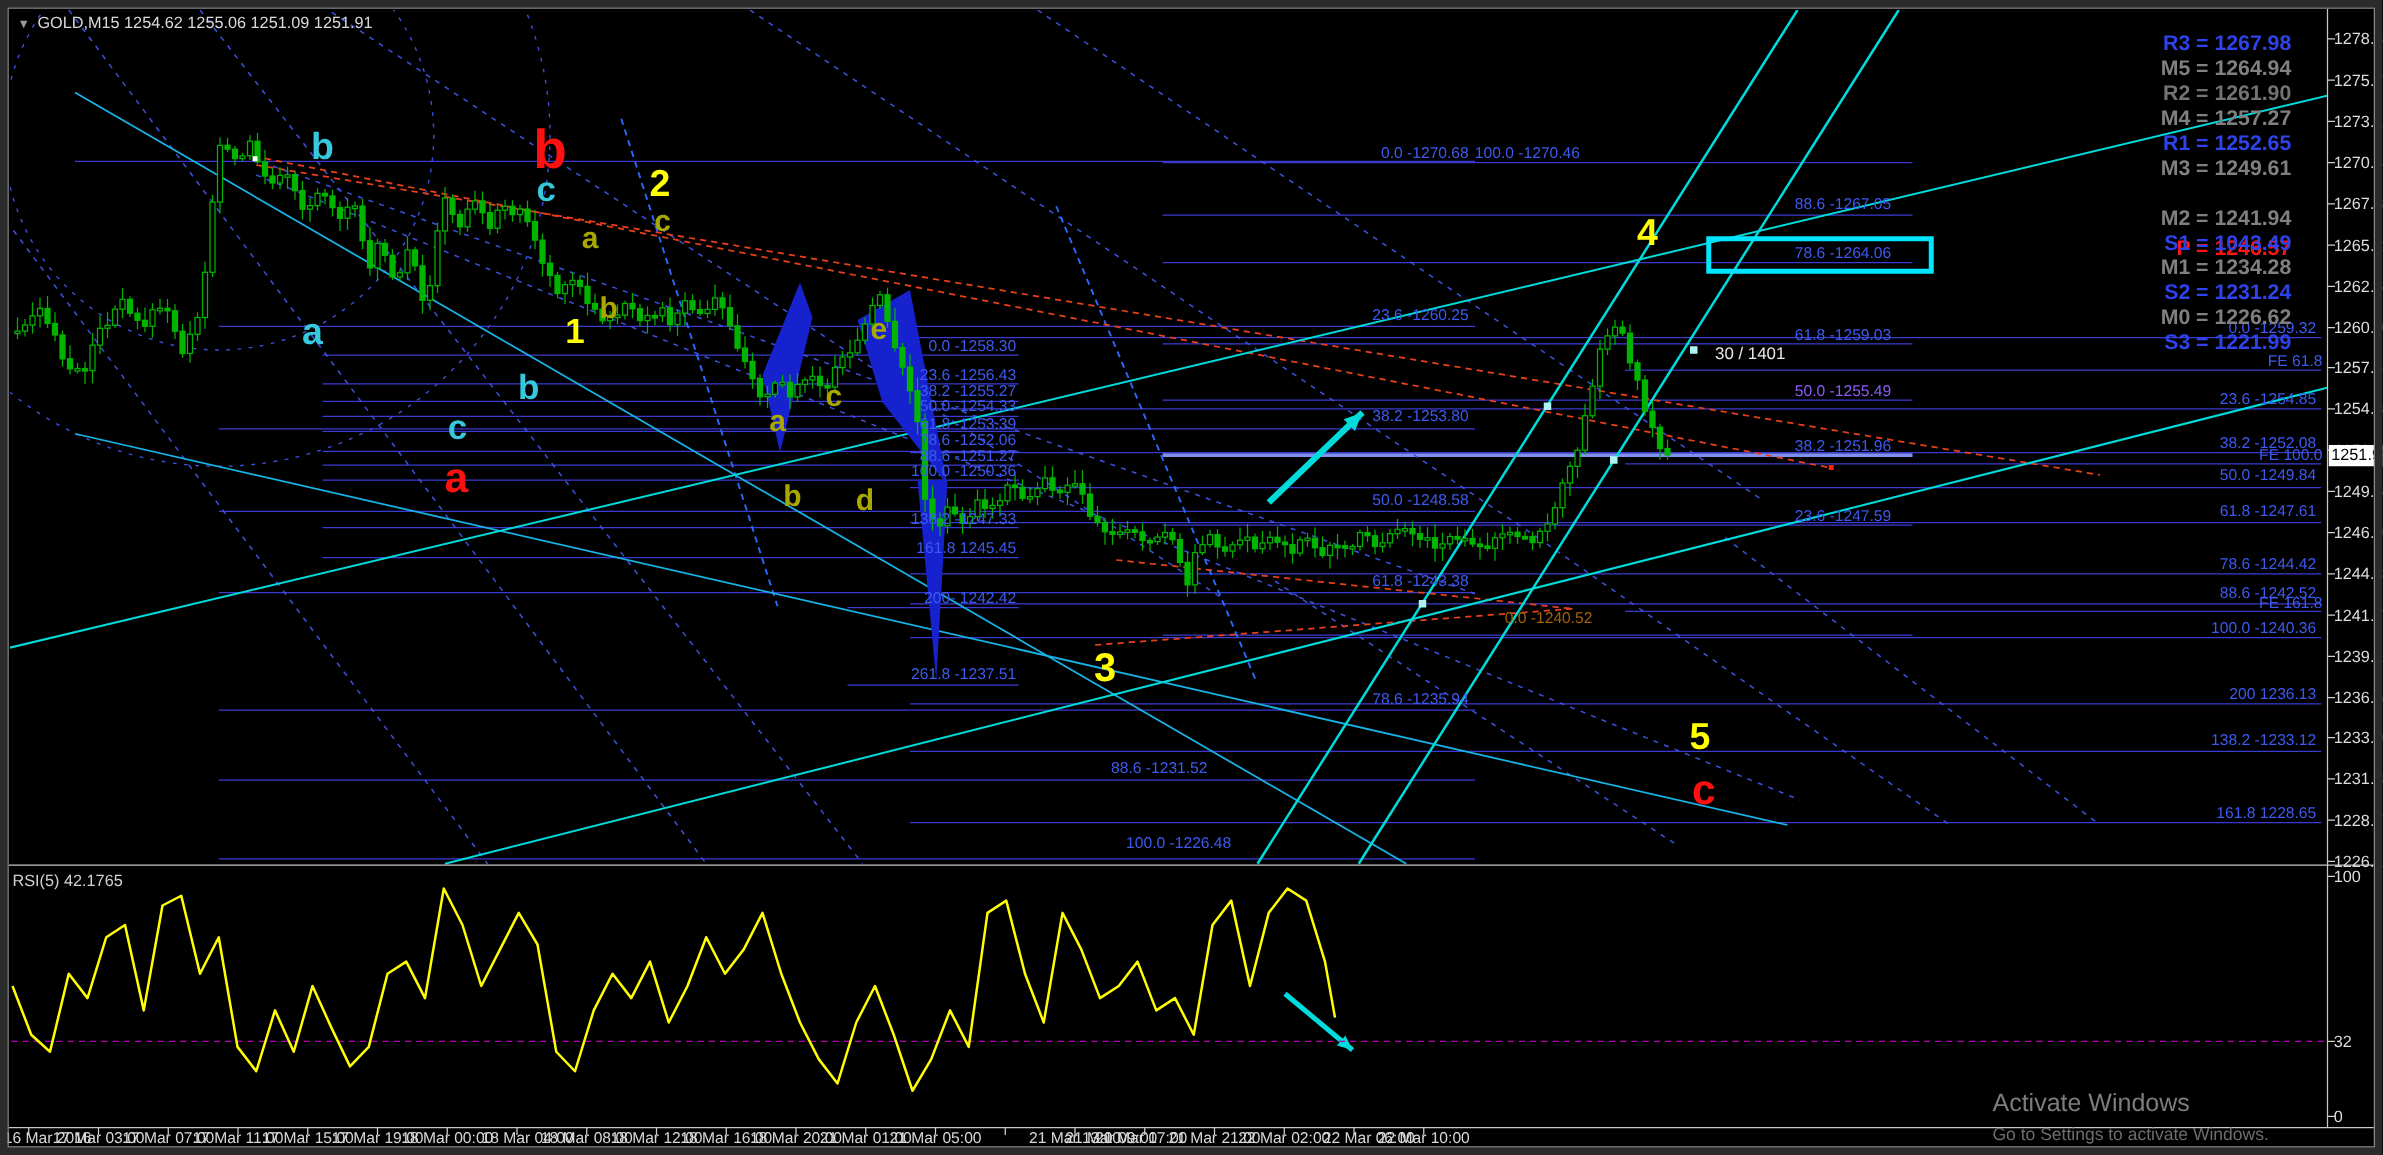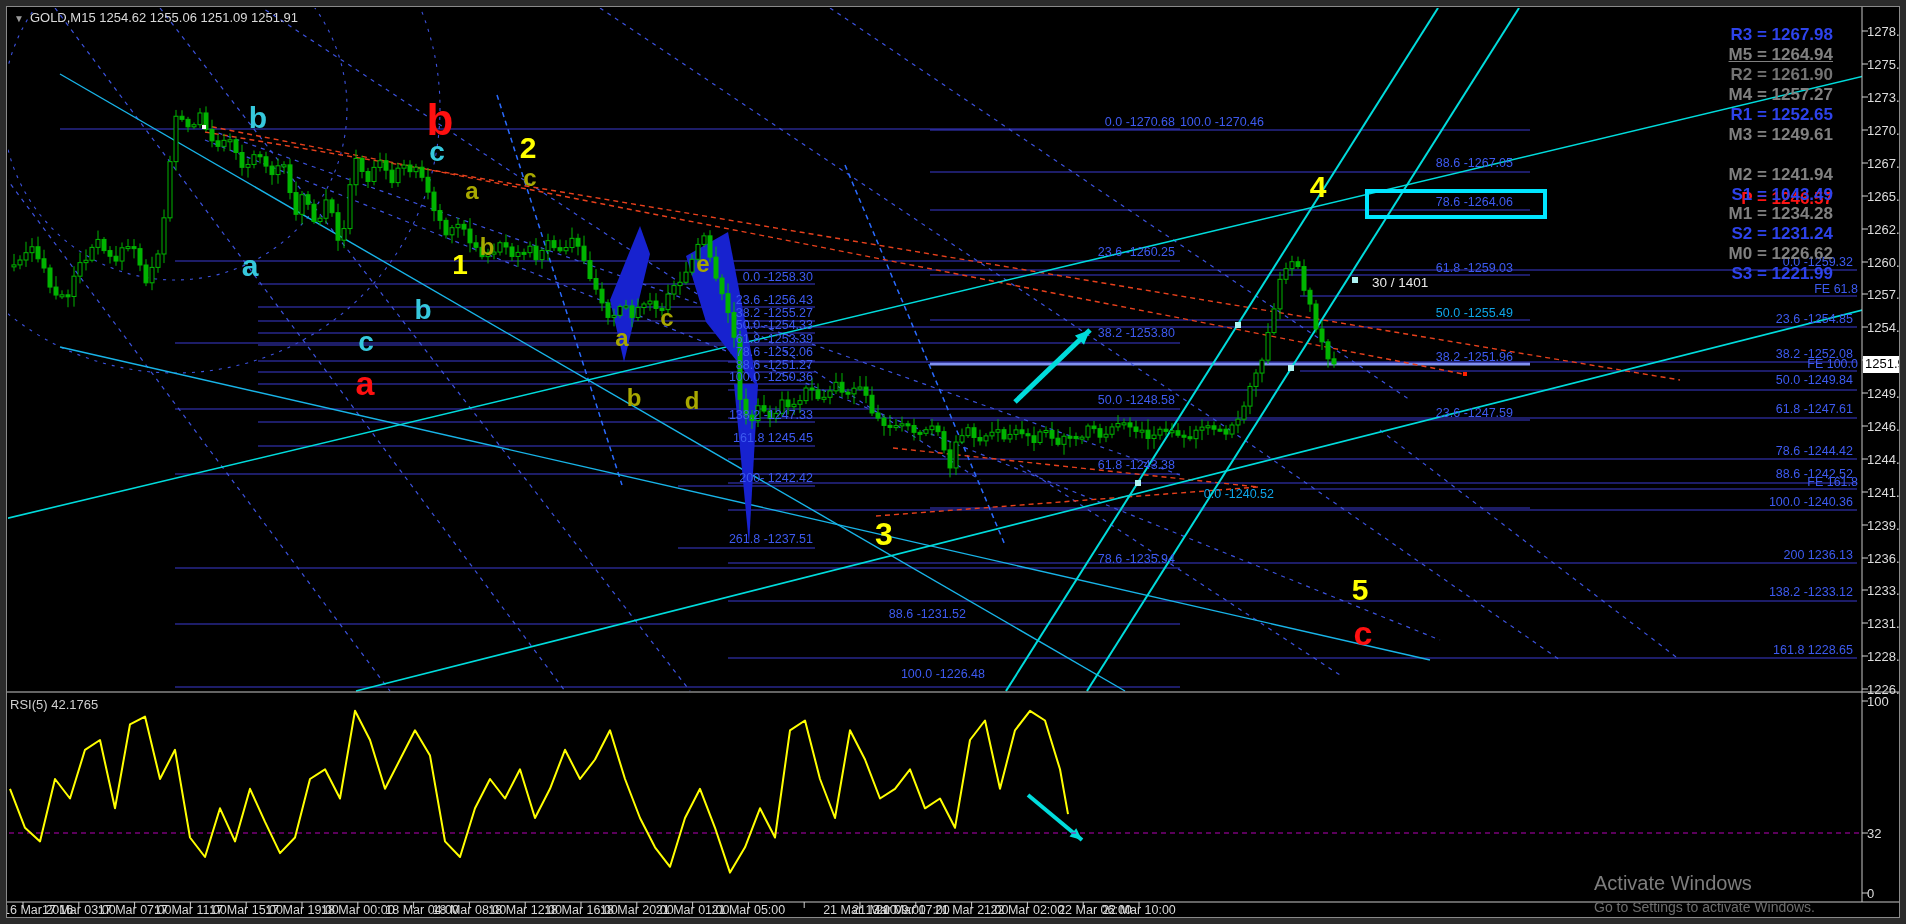--- a/index.html
+++ b/index.html
@@ -613,21 +613,21 @@
       <line x1="971.5999999999999" y1="902" x2="971.5999999999999" y2="908" stroke="#cfcfcf" stroke-width="1"></line>
       <line x1="1027.4" y1="902" x2="1027.4" y2="908" stroke="#cfcfcf" stroke-width="1"></line>
       <line x1="1083.2" y1="902" x2="1083.2" y2="908" stroke="#cfcfcf" stroke-width="1"></line>
       <line x1="1139" y1="902" x2="1139" y2="908" stroke="#cfcfcf" stroke-width="1"></line>
     </svg>
 
   <div id="title" class="abs"><span class="tri">▼</span><span>GOLD,M15  1254.62 1255.06 1251.09 1251.91</span></div>
 
   <div id="pivots">
       <div class="abs pivot" style="top: 25px; color: rgb(46, 67, 235);">R3 = 1267.98</div>
-      <div class="abs pivot" style="top: 45px; color: rgb(128, 128, 128); text-decoration: underline;">M5 = 1264.94</div>
+      <div class="abs pivot" style="top: 45px; color: rgb(128, 128, 128);">M5 = 1264.94</div>
       <div class="abs pivot" style="top: 65px; color: #737373;">R2 = 1261.90</div>
       <div class="abs pivot" style="top: 85px; color: rgb(128, 128, 128);">M4 = 1257.27</div>
       <div class="abs pivot" style="top: 105px; color: rgb(46, 67, 235);">R1 = 1252.65</div>
       <div class="abs pivot" style="top: 125px; color: rgb(128, 128, 128);">M3 = 1249.61</div>
       <div class="abs pivot" style="top: 145px; color: rgb(255, 20, 20); margin-top: 44px;">P  = 1246.57</div>
       <div class="abs pivot" style="top: 165px; color: rgb(128, 128, 128);">M2 = 1241.94</div>
       <div class="abs pivot" style="top: 185px; color: rgb(46, 67, 235);">S1 = 1043.49</div>
       <div class="abs pivot" style="top: 204px; color: rgb(128, 128, 128);">M1 = 1234.28</div>
       <div class="abs pivot" style="top: 224px; color: rgb(46, 67, 235);">S2 = 1231.24</div>
       <div class="abs pivot" style="top: 244px; color: rgb(128, 128, 128);">M0 = 1226.62</div>
@@ -642,25 +642,25 @@
       <div class="abs fiblbl" style="left: 813px; top: 352px; color: rgb(61, 90, 240);">78.6 -1252.06</div>
       <div class="abs fiblbl" style="left: 813px; top: 365px; color: rgb(61, 90, 240);">88.6 -1251.27</div>
       <div class="abs fiblbl" style="left: 813px; top: 377px; color: rgb(61, 90, 240);">100.0 -1250.36</div>
       <div class="abs fiblbl" style="left: 813px; top: 415px; color: rgb(61, 90, 240);">138.2  -1247.33</div>
       <div class="abs fiblbl" style="left: 813px; top: 438px; color: rgb(61, 90, 240);">161.8 1245.45</div>
       <div class="abs fiblbl" style="left: 813px; top: 478px; color: rgb(61, 90, 240);">200- 1242.42</div>
       <div class="abs fiblbl" style="left: 813px; top: 539px; color: rgb(61, 90, 240);">261.8 -1237.51</div>
       <div class="abs fiblbl" style="left: 1513px; top: 163px; color: rgb(61, 90, 240);">88.6 -1267.05</div>
       <div class="abs fiblbl" style="left: 1513px; top: 202px; color: rgb(61, 90, 240);">78.6 -1264.06</div>
       <div class="abs fiblbl" style="left: 1513px; top: 268px; color: rgb(61, 90, 240);">61.8 -1259.03</div>
-      <div class="abs fiblbl" style="left: 1513px; top: 313px; color: #0ea5e9; text-align: center;">50.0 -1255.49</div>
+      <div class="abs fiblbl" style="left: 1513px; top: 313px; color: #8b5cf6; text-align: center;">50.0 -1255.49</div>
       <div class="abs fiblbl" style="left: 1513px; top: 357px; color: rgb(61, 90, 240);">38.2 -1251.96</div>
       <div class="abs fiblbl" style="left: 1513px; top: 413px; color: rgb(61, 90, 240);">23.6 -1247.59</div>
       <div class="abs fiblbl" style="left: 1264px; top: 122px; color: rgb(61, 90, 240);">100.0 -1270.46</div>
-      <div class="abs fiblbl" style="left: 1274px; top: 494px; color: #0ea5e9;">0.0 -1240.52</div>
+      <div class="abs fiblbl" style="left: 1274px; top: 494px; color: #a16207;">0.0 -1240.52</div>
       <div class="abs fiblbl" style="left: 1175px; top: 122px; color: rgb(61, 90, 240);">0.0 -1270.68</div>
       <div class="abs fiblbl" style="left: 1175px; top: 252px; color: rgb(61, 90, 240);">23.6 -1260.25</div>
       <div class="abs fiblbl" style="left: 1175px; top: 333px; color: rgb(61, 90, 240);">38.2 -1253.80</div>
       <div class="abs fiblbl" style="left: 1175px; top: 400px; color: rgb(61, 90, 240);">50.0 -1248.58</div>
       <div class="abs fiblbl" style="left: 1175px; top: 465px; color: rgb(61, 90, 240);">61.8 -1243.38</div>
       <div class="abs fiblbl" style="left: 1175px; top: 559px; color: rgb(61, 90, 240);">78.6 -1235.94</div>
       <div class="abs fiblbl" style="left: 966px; top: 614px; color: rgb(61, 90, 240);">88.6 -1231.52</div>
       <div class="abs fiblbl" style="left: 985px; top: 674px; color: rgb(61, 90, 240);">100.0 -1226.48</div>
       <div class="abs fiblbl" style="left: 1853px; top: 262px; color: rgb(61, 90, 240);">0.0 -1259.32</div>
       <div class="abs fiblbl" style="left: 1858px; top: 289px; color: rgb(61, 90, 240);">FE 61.8</div>

